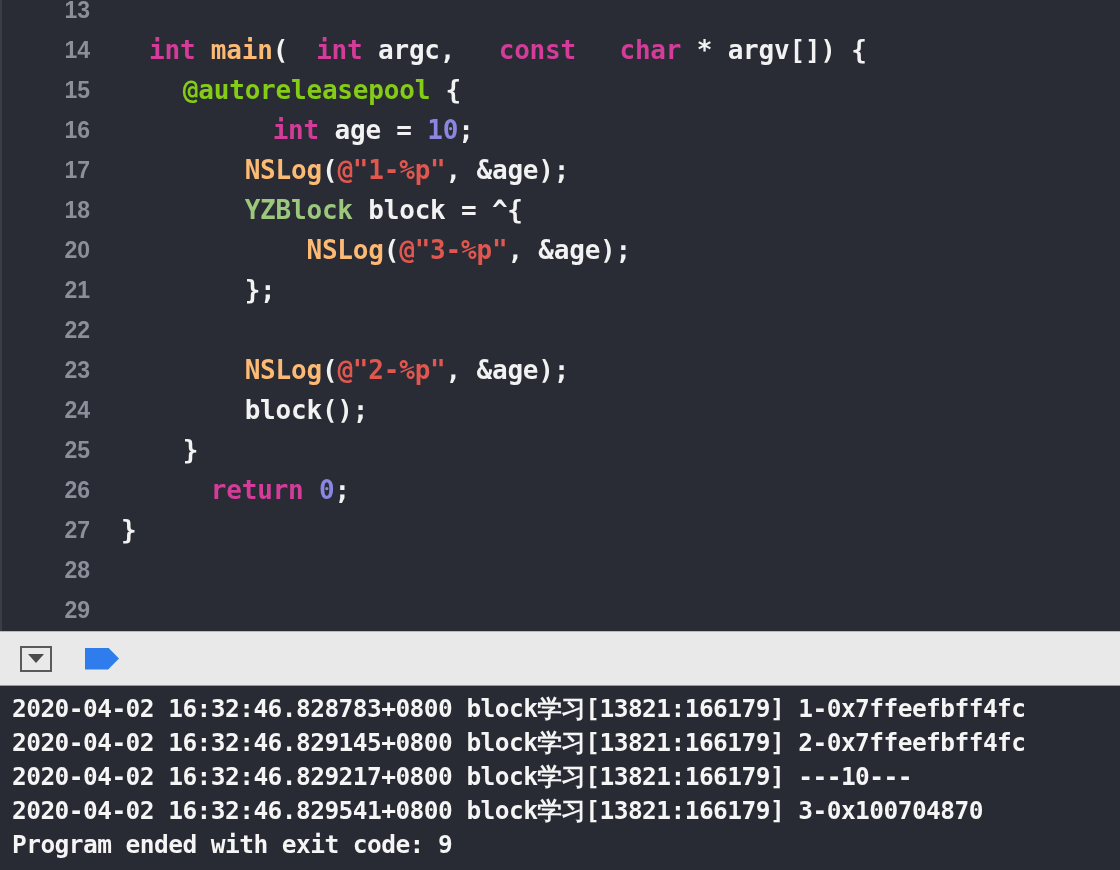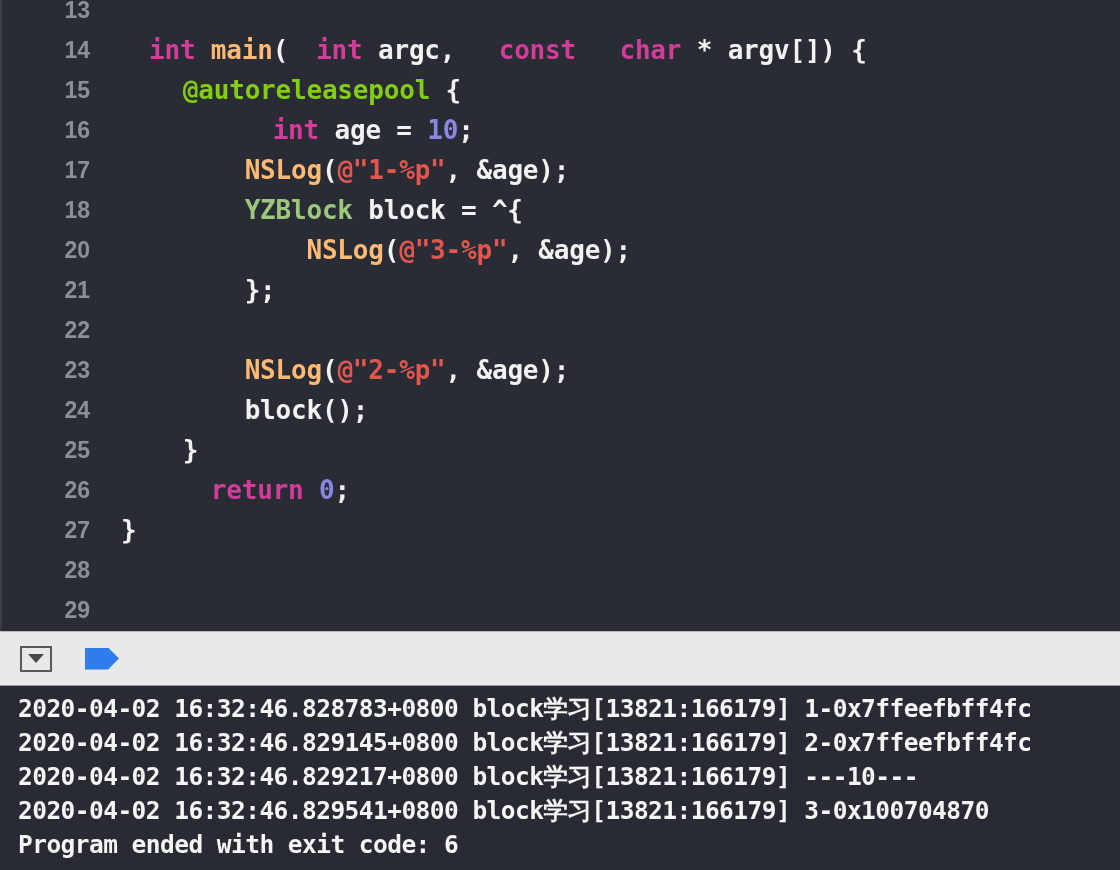--- a/index.html
+++ b/index.html
@@ -107,21 +107,21 @@
     width: 34px;
     height: 22px;
     background: #2f7ced;
     clip-path: polygon(0 0, 68% 0, 100% 50%, 68% 100%, 0 100%);
   }
 
   
   .console {
     flex: 1;
     background: #282b33;
-    padding: 6px 0 0 18px;
+    padding: 6px 0 0 12px;
     overflow: hidden;
     box-sizing: border-box;
   }
   .console-line {
     color: #f5f5f5;
     font-size: 24.5px;
     line-height: 34px;
     font-weight: bold;
     white-space: pre;
     font-family: "DejaVu Sans Mono", "Liberation Mono", monospace;
@@ -160,17 +160,17 @@
     </div>
     <div class="jump-arrow"></div>
   </div>
 
   <div class="console">
     <div id="console-lines">
         <div class="console-line">2020-04-02 16:32:46.828783+0800 block学习[13821:166179] 1-0x7ffeefbff4fc</div>
         <div class="console-line">2020-04-02 16:32:46.829145+0800 block学习[13821:166179] 2-0x7ffeefbff4fc</div>
         <div class="console-line">2020-04-02 16:32:46.829217+0800 block学习[13821:166179] ---10---</div>
         <div class="console-line">2020-04-02 16:32:46.829541+0800 block学习[13821:166179] 3-0x100704870</div>
-        <div class="console-line">Program ended with exit code: 6</div>
+        <div class="console-line">Program ended with exit code: 9</div>
       </div>
   </div>
 
 </div>
 
 </body></html>

